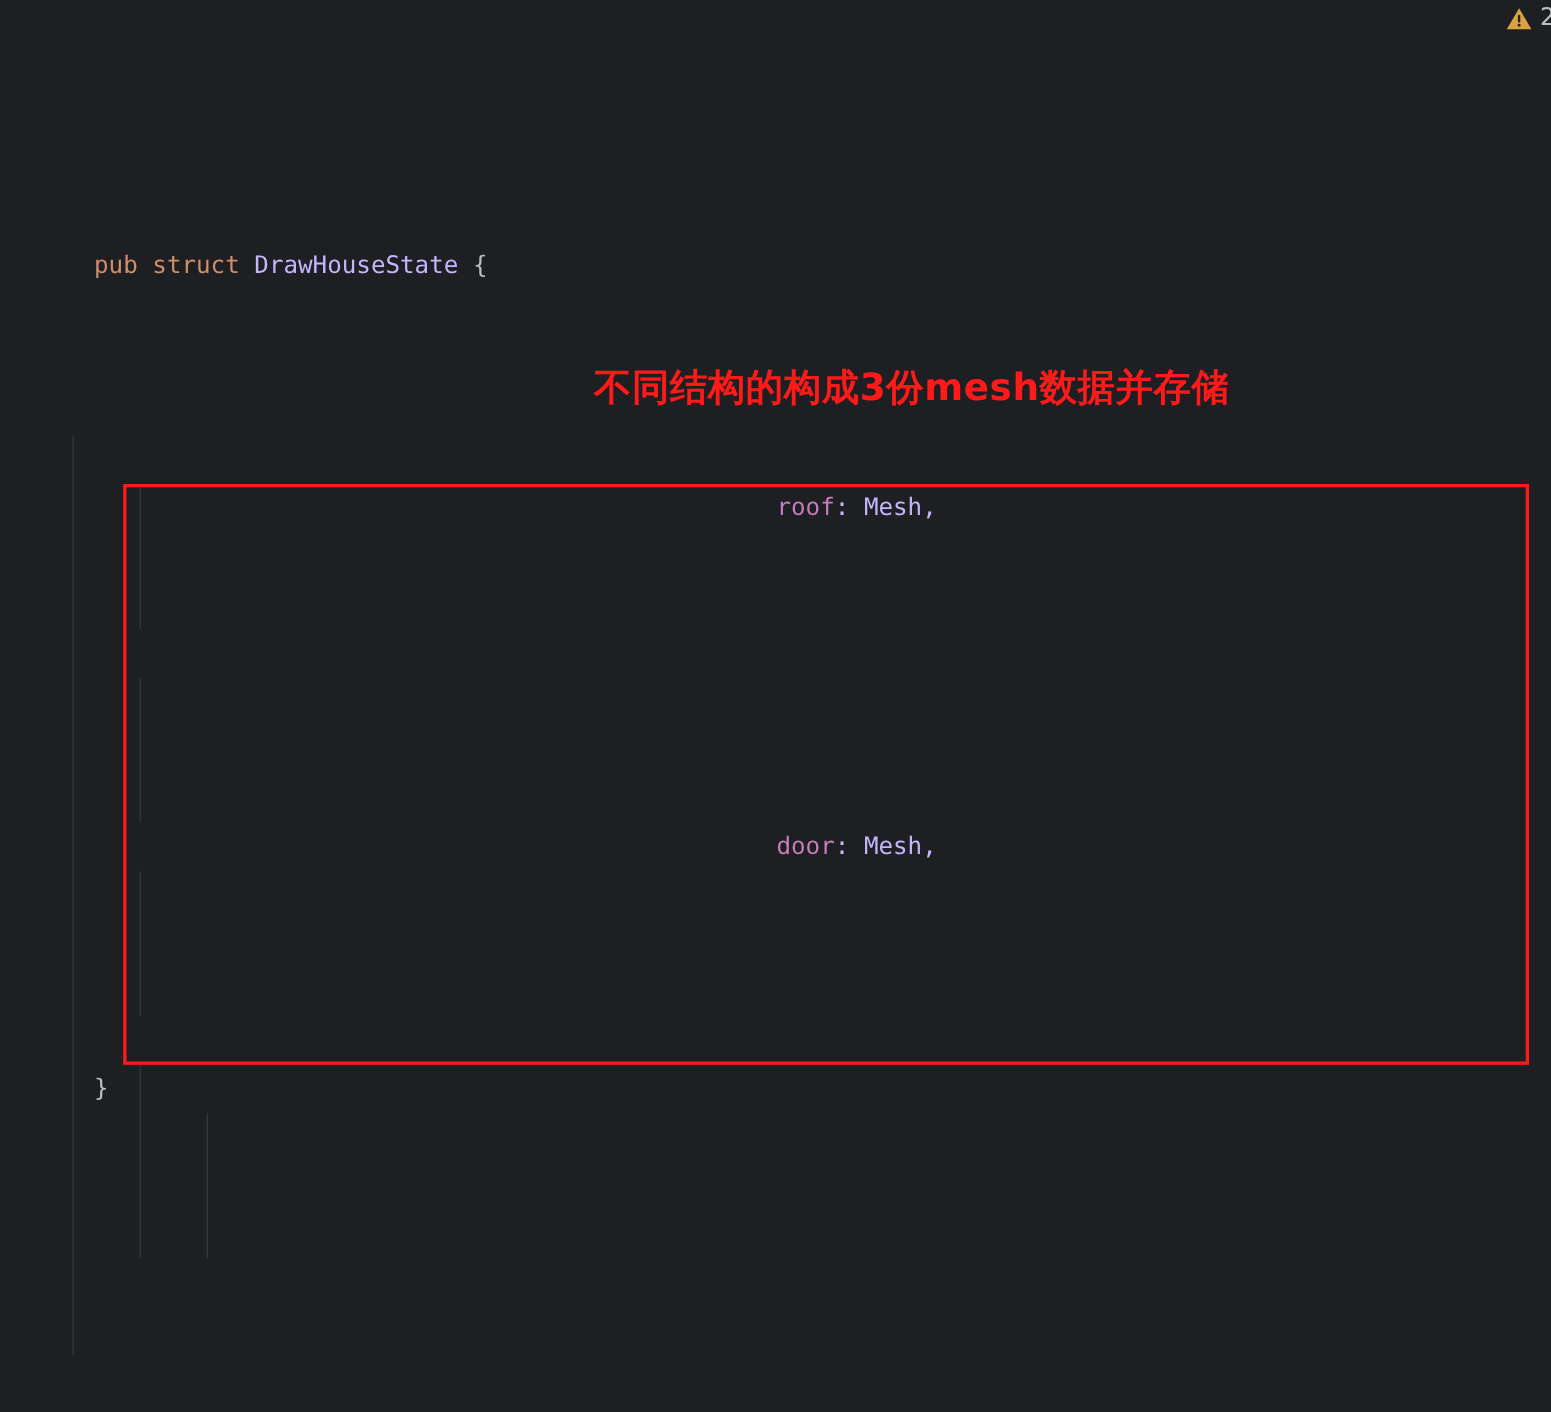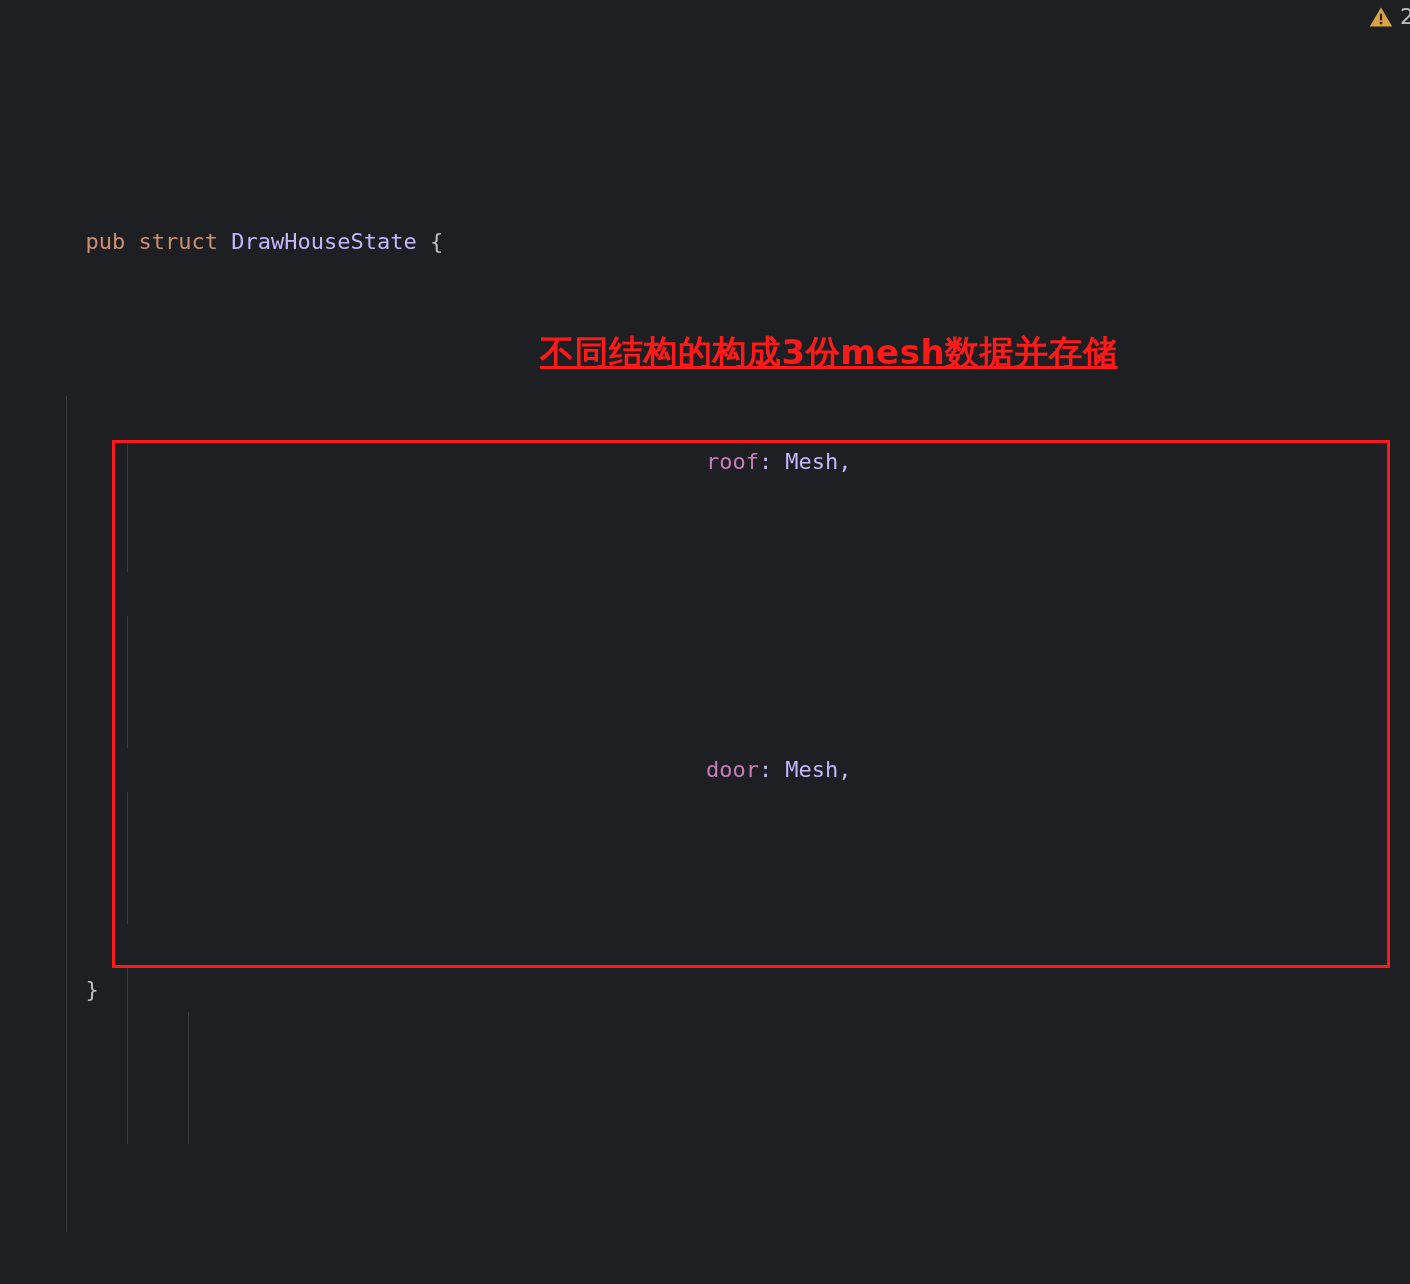--- a/index.html
+++ b/index.html
@@ -56,21 +56,20 @@
 
   
   .cn-note {
     position: absolute;
     color: #ff1a1a;
     font-family: "DejaVu Sans", "Liberation Sans", sans-serif;
     font-weight: bold;
     font-size: 34px;
     letter-spacing: 0.5px;
     white-space: nowrap;
-    text-decoration: underline;
   }
 
   
   .warn-widget {
     position: absolute;
     top: 4px;
     right: -4px;
     display: flex;
     align-items: center;
     gap: 6px;

